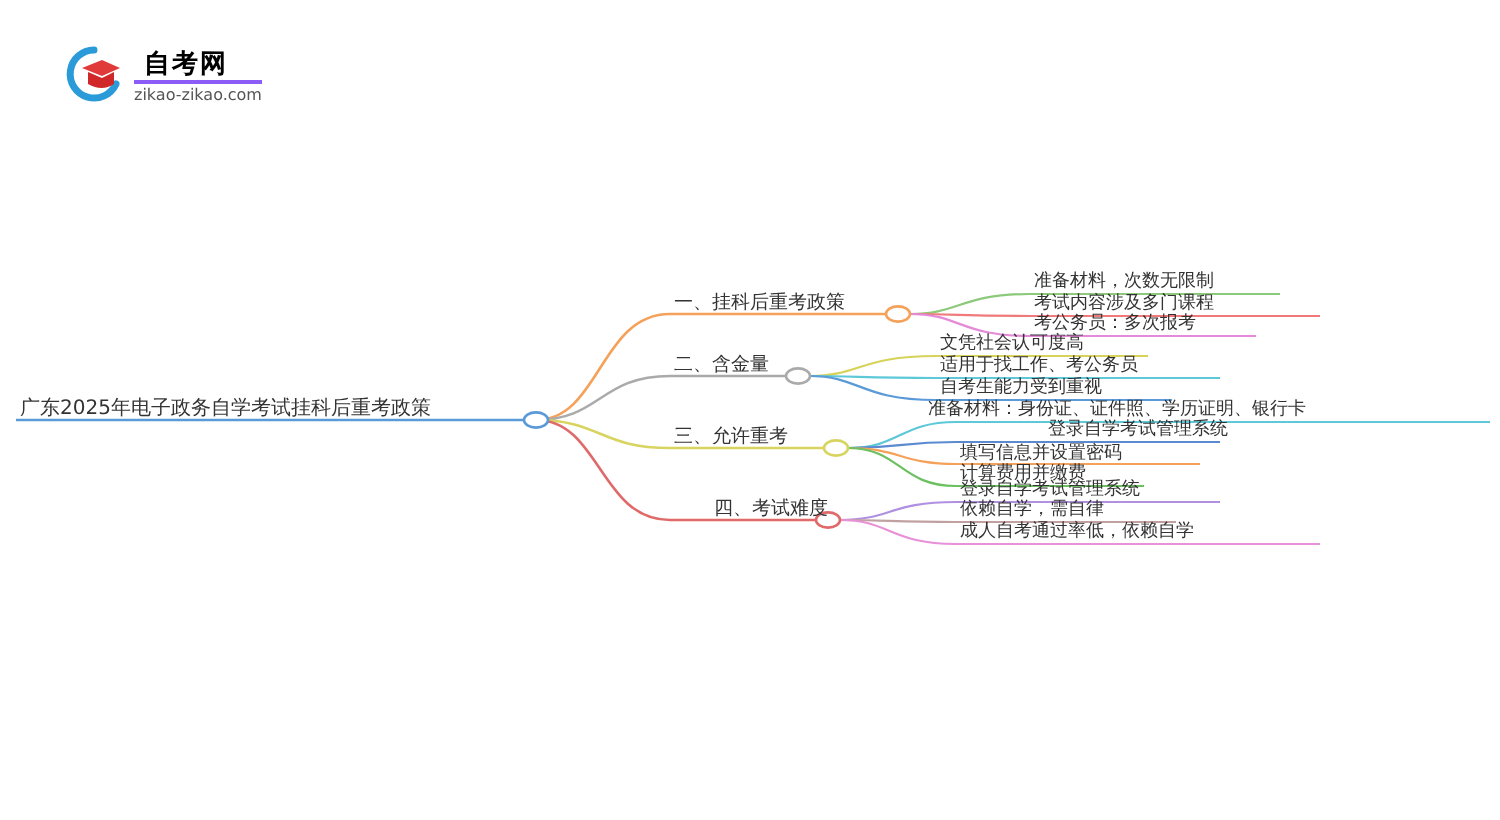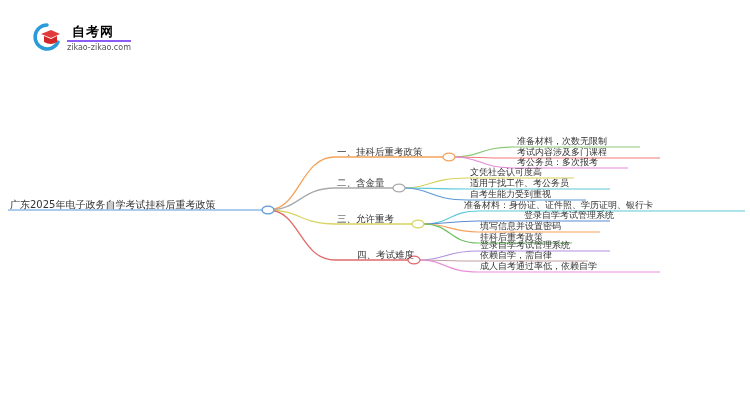--- a/index.html
+++ b/index.html
@@ -72,17 +72,17 @@
 <div class="node l2" style="left:517px; top:147px;">考试内容涉及多门课程</div>
 <div class="node l2" style="left:517px; top:157px;">考公务员：多次报考</div>
 
 <div class="node l2" style="left:470px; top:167px;">文凭社会认可度高</div>
 <div class="node l2" style="left:470px; top:178px;">适用于找工作、考公务员</div>
 <div class="node l2" style="left:470px; top:189px;">自考生能力受到重视</div>
 
 <div class="node l2" style="left:464px; top:200px;">准备材料：身份证、证件照、学历证明、银行卡</div>
 <div class="node l2" style="left:480px; top:210px;margin-left:44px;">登录自学考试管理系统</div>
 <div class="node l2" style="left:480px; top:221px;font-family:Liberation Serif, serif;">填写信息并设置密码</div>
-<div class="node l2" style="left:480px; top:232px;">挂科后重考政策</div>
+<div class="node l2" style="left:480px; top:232px;">计算费用并缴费</div>
 
 <div class="node l2" style="left:480px; top:240px;">登录自学考试管理系统</div>
 <div class="node l2" style="left:480px; top:250px;text-align:right;">依赖自学，需自律</div>
 <div class="node l2" style="left:480px; top:261px;">成人自考通过率低，依赖自学</div>
 
 </body></html>

